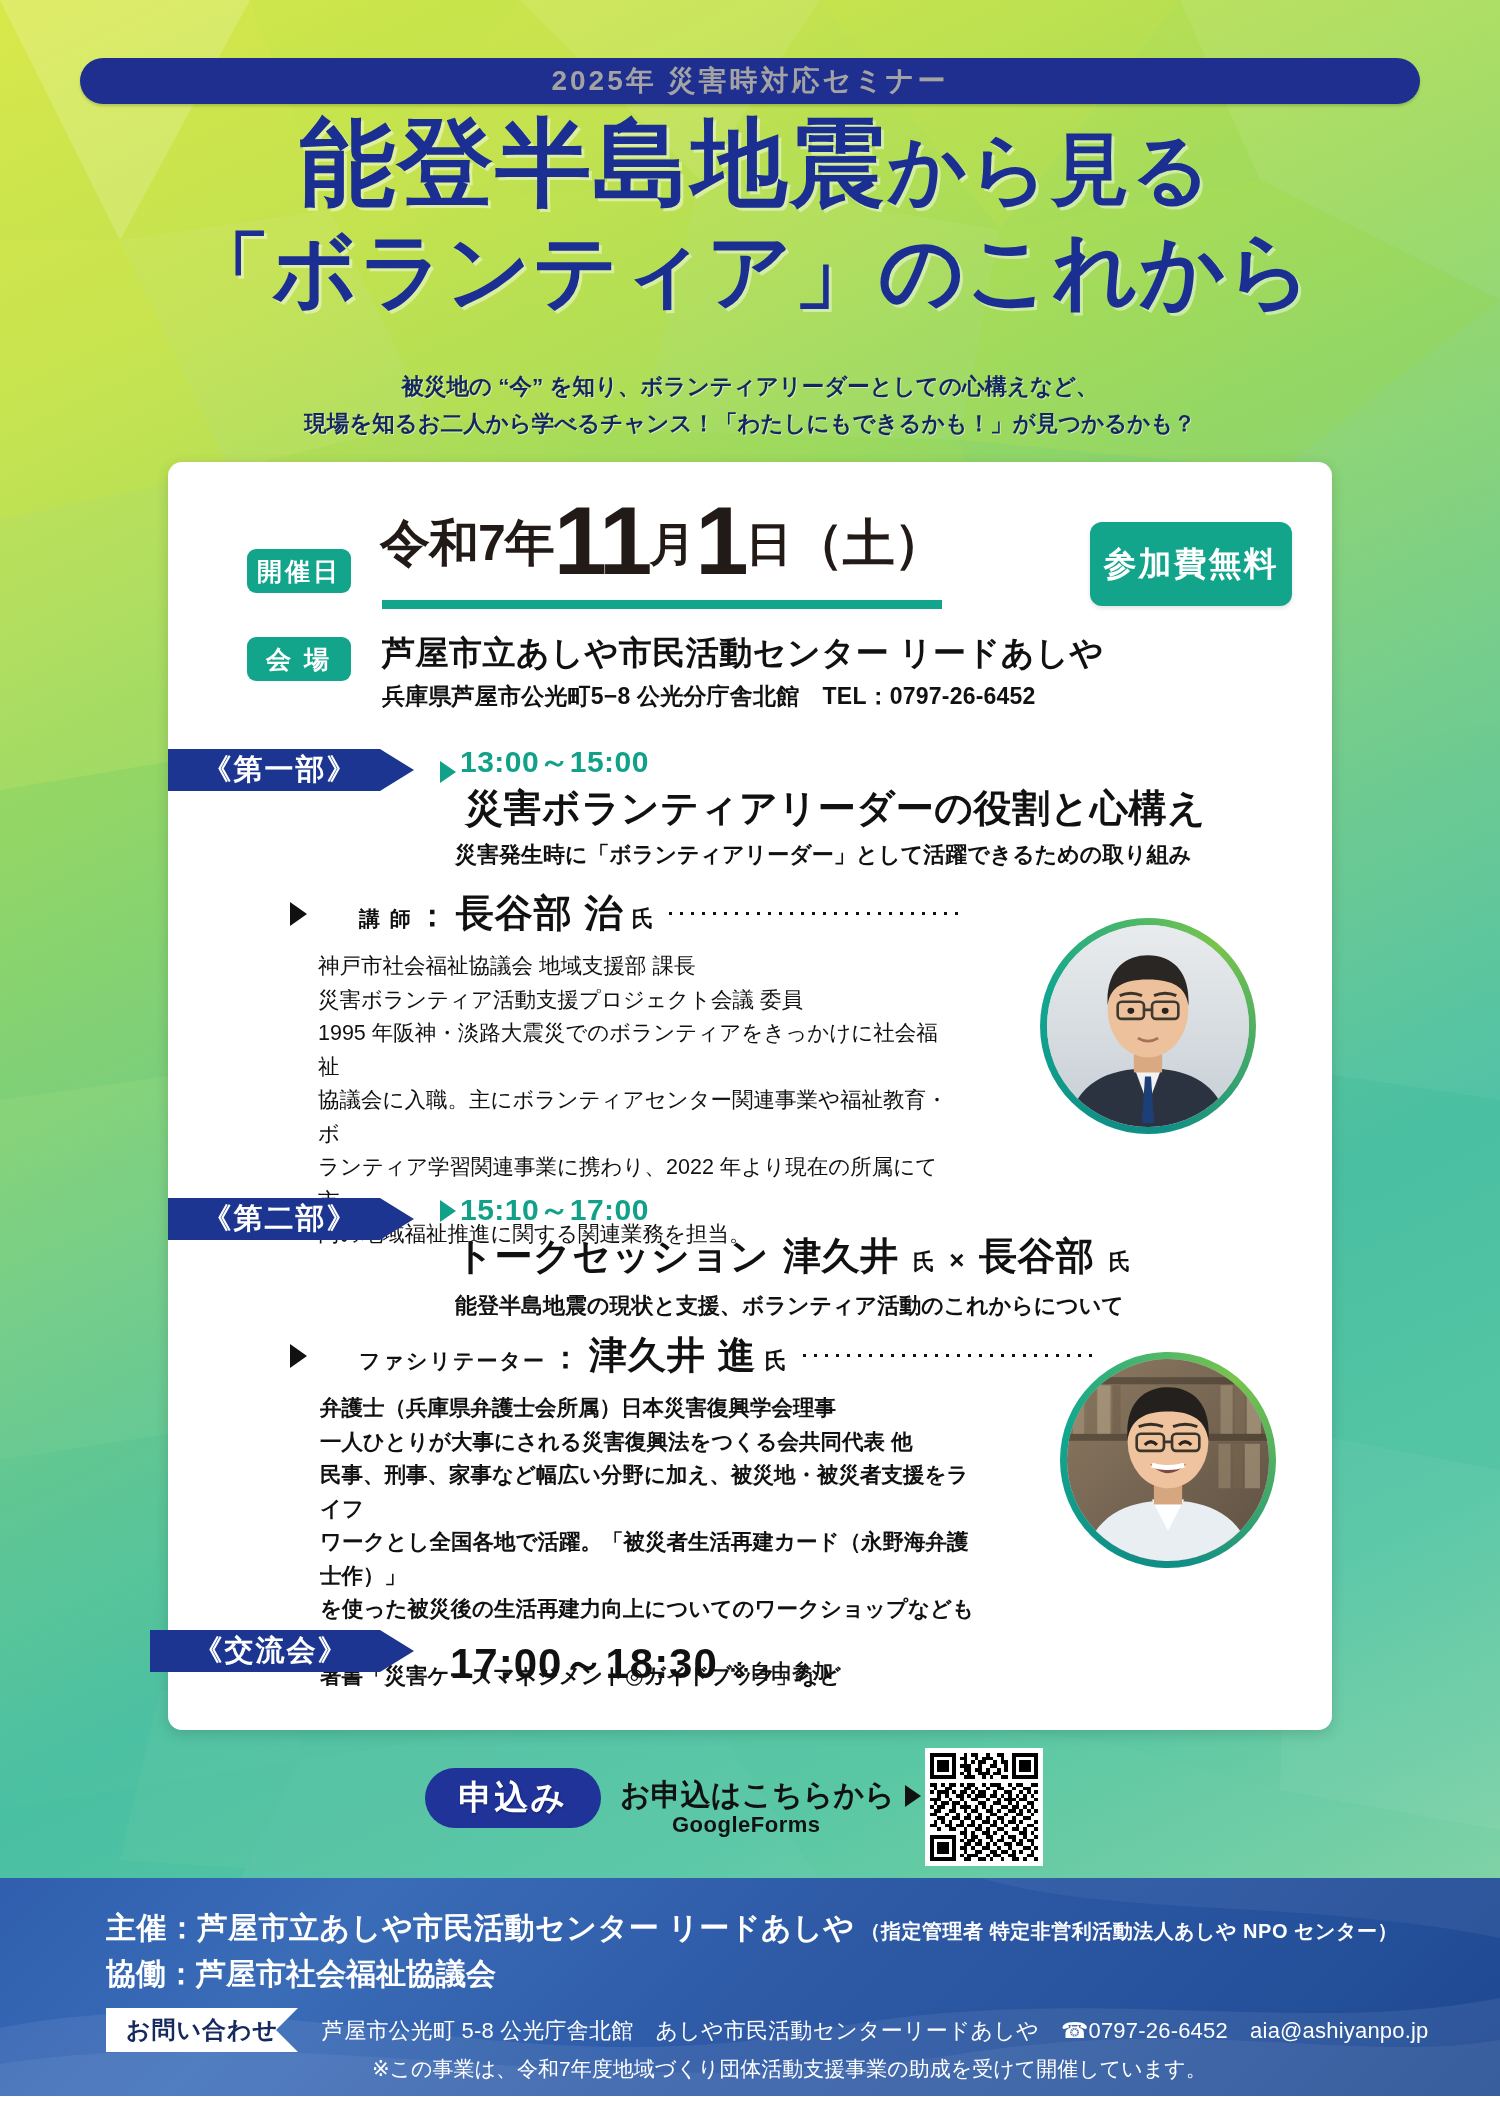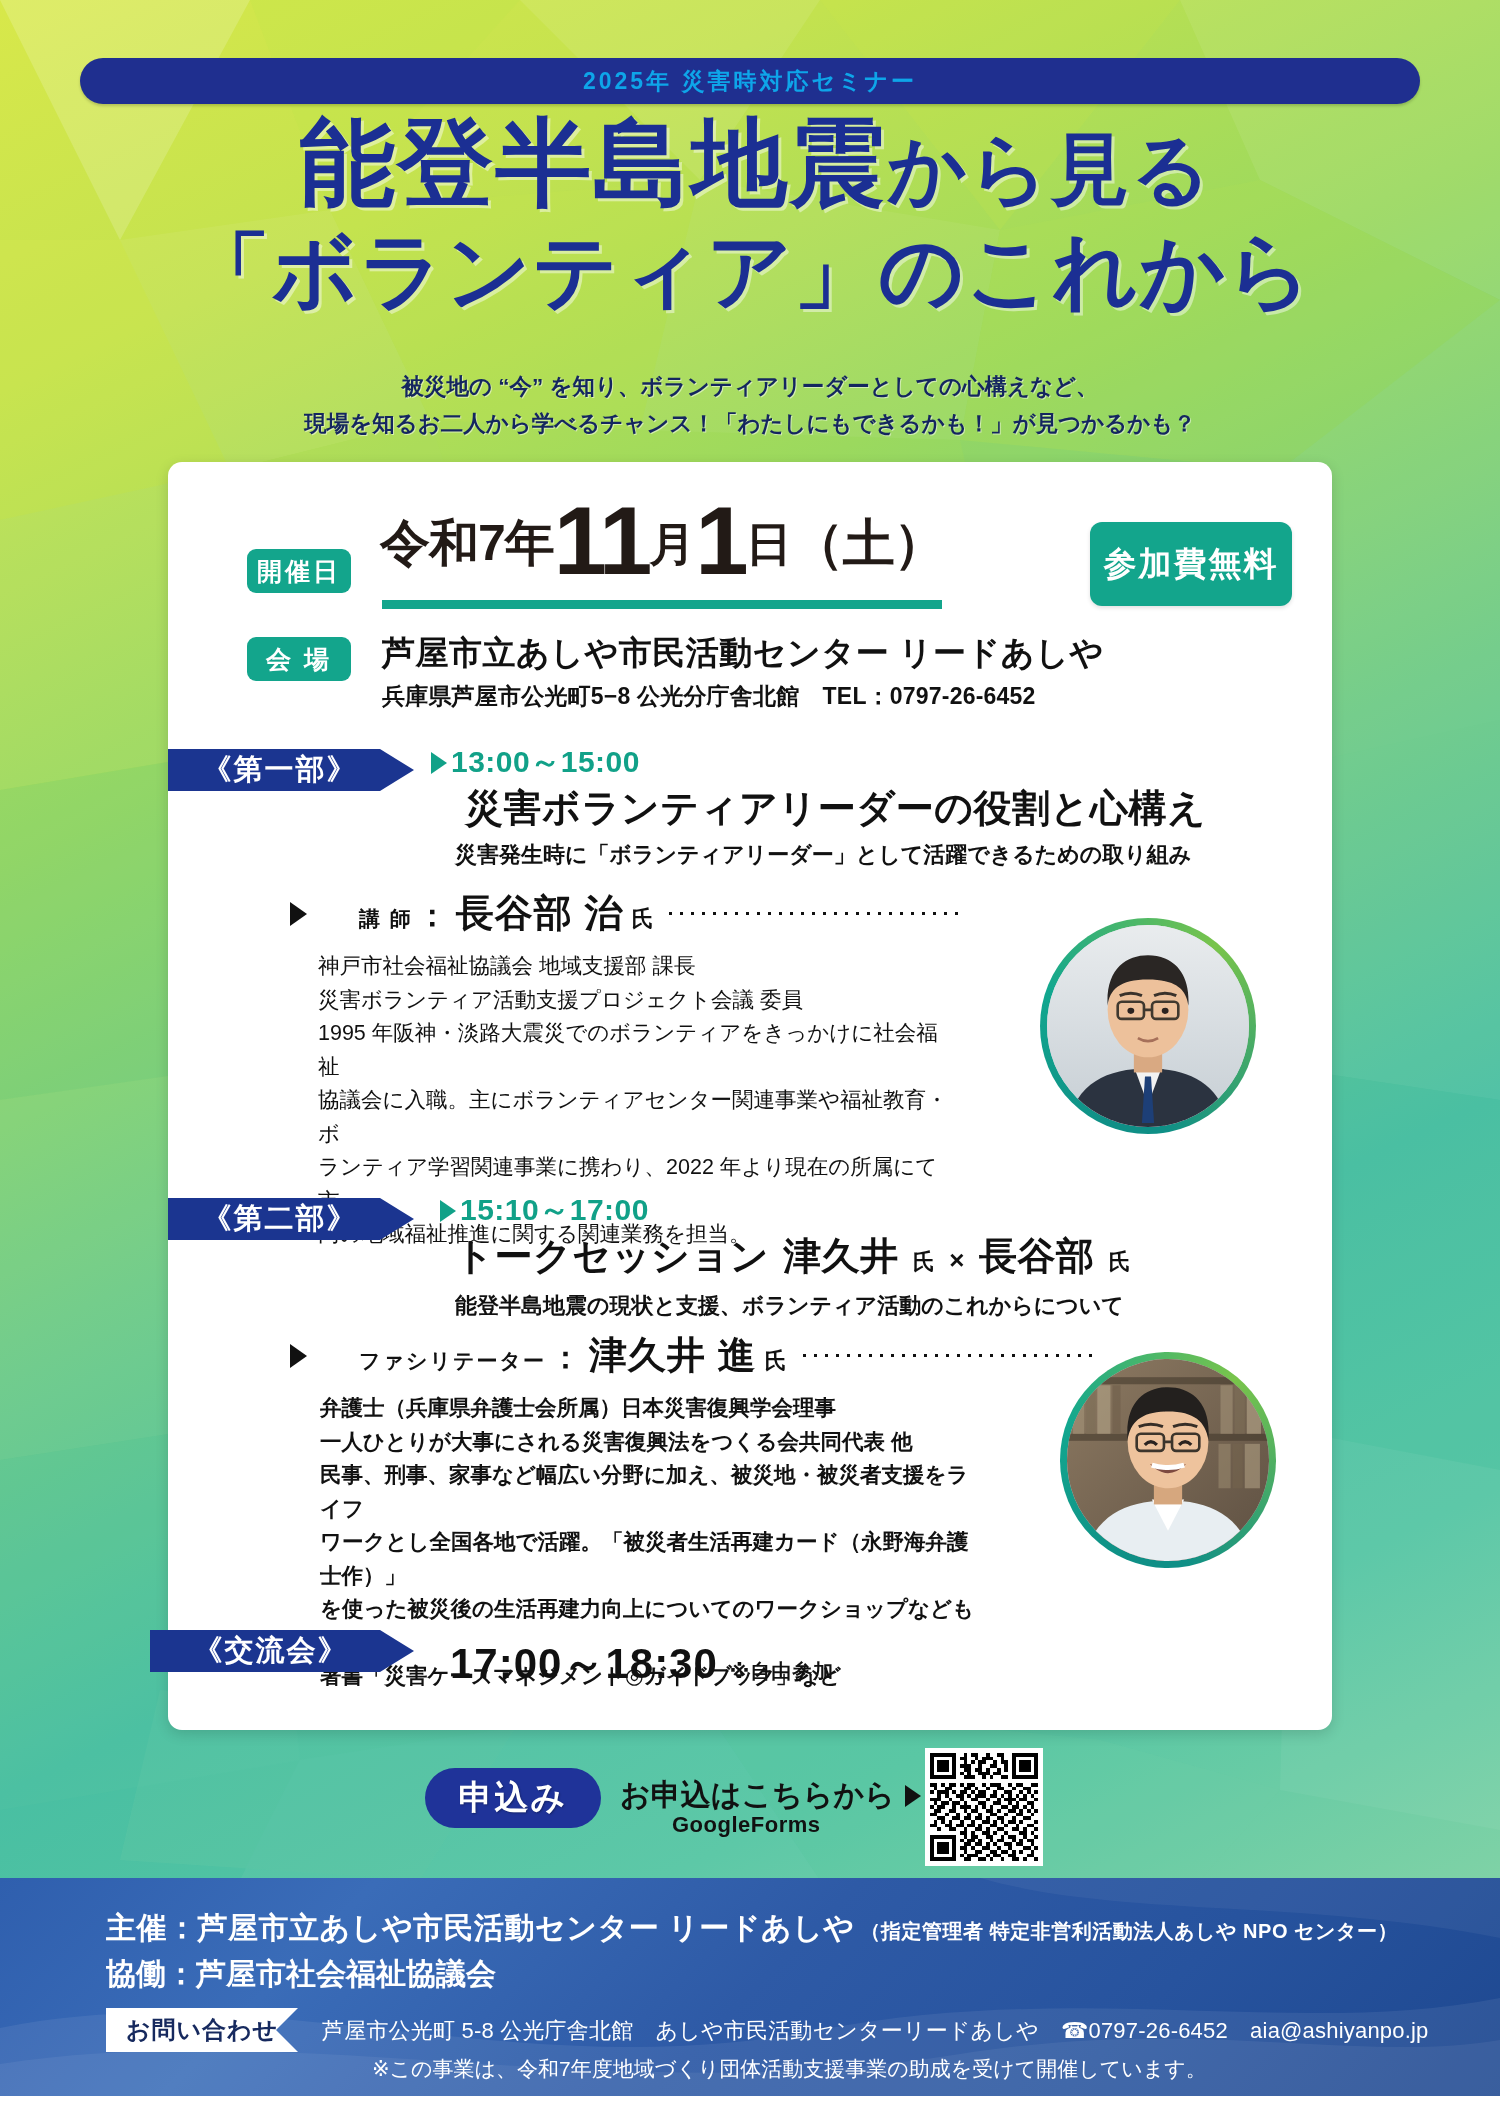--- a/index.html
+++ b/index.html
@@ -23,21 +23,21 @@
   .facets svg { width:100%; height:100%; display:block; }
 
   
   .topbar {
     position:absolute; left:80px; top:58px; width:1340px; height:46px;
     background:#1f2f8f; border-radius:24px;
     display:flex; align-items:center; justify-content:center;
     box-shadow:0 2px 3px rgba(0,0,0,.18);
   }
   .topbar-text {
-    color:#0ea5e9; font-size:23px; font-weight:bold; letter-spacing:3px;
+    color:#a3a3a3; font-size:28px; font-weight:bold; letter-spacing:3px;
   }
 
   
   .title-block { position:absolute; left:0; top:110px; width:1500px; text-align:center; }
   .title-l1 {
     font-family:"Liberation Serif","DejaVu Serif",serif;
     font-size:96px; font-weight:bold; color:#1b2f93; letter-spacing:2px;
     text-shadow:3px 3px 0 rgba(255,255,255,.45);
     line-height:1.12;
     padding-left:12px;
@@ -115,21 +115,21 @@
     display:flex; align-items:center; gap:4px;
   }
   .tri { width:0;height:0;border-left:16px solid #11a188;border-top:11px solid transparent;border-bottom:11px solid transparent; }
   .sec-title {
     position:absolute; color:#111; font-size:38px; font-weight:bold; letter-spacing:.5px;
   }
   .sec-sub {
     position:absolute; color:#111; font-size:22px; font-weight:bold;
   }
 
-  #s1-time  { left:431px; top:742px; }
+  #s1-time  { left:440px; top:742px;align-items:flex-end; }
   #s1-title { left:465px; top:783px; }
   #s1-sub   { left:455px; top:840px; }
 
   #s2-time  { left:440px; top:1190px; }
   #s2-title { left:455px; top:1231px; display:flex; align-items:baseline; gap:14px; }
   #s2-title .nm { font-size:38px; }
   #s2-title .sx { font-size:22px; font-weight:bold; }
   #s2-title .xx { font-size:26px; font-weight:bold; }
   #s2-sub   { left:455px; top:1291px; }
 

